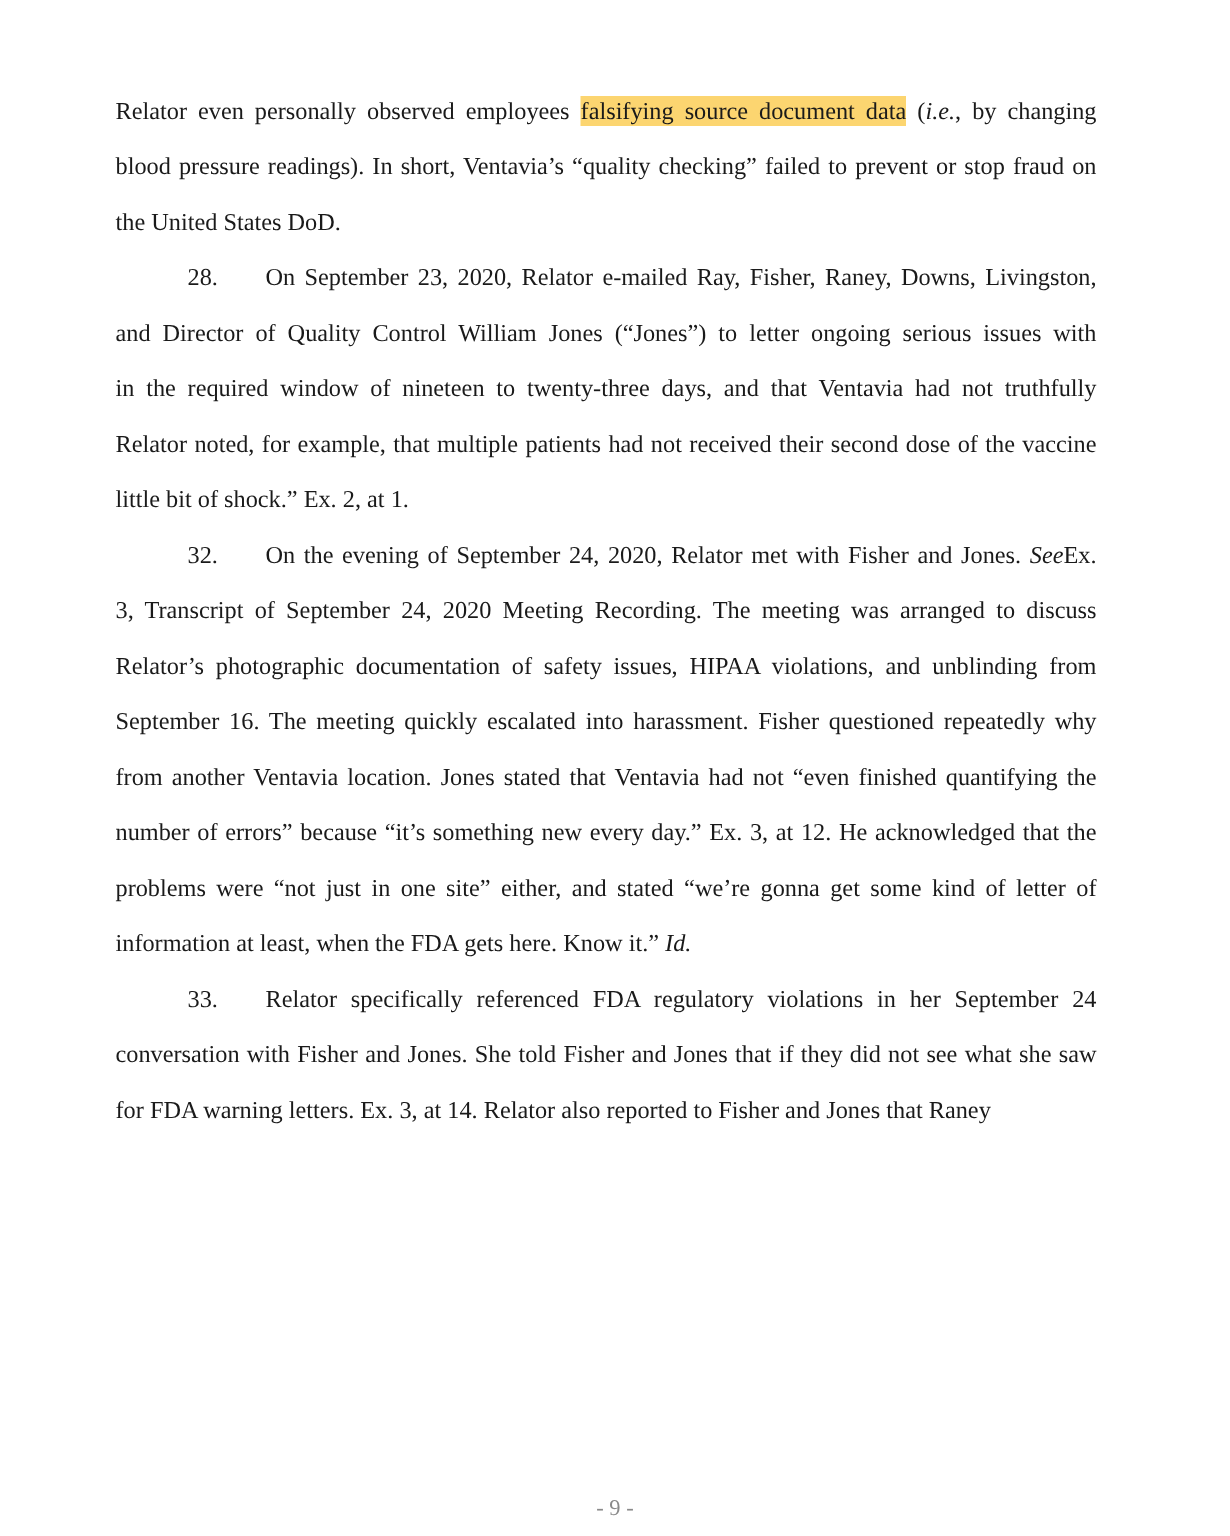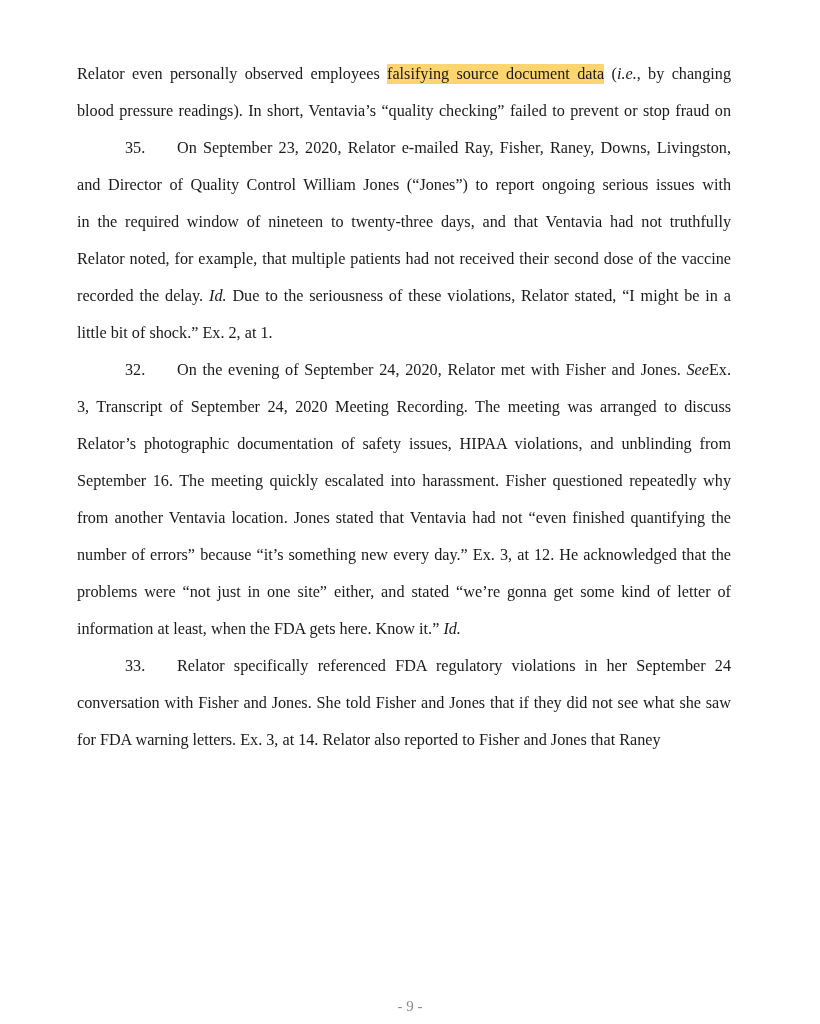--- a/index.html
+++ b/index.html
@@ -28,27 +28,27 @@
   }
 </style>
 </head>
 <body>
 
 <div class="page">
   <div class="body-text" id="body-text">
       <div class="para">
         <span class="line"><span>Relator even personally observed employees </span><span class="hl" style="background: rgb(252, 213, 112);">falsifying source document data</span><span> (</span><em>i.e.</em><span>, by changing</span></span>
         <span class="line"><span>blood pressure readings). In short, Ventavia’s “quality checking” failed to prevent or stop fraud on</span></span>
+        <span class="line last"><span>the United States DoD.</span></span>
       </div>
       <div class="para">
-        <span class="line"><span class="indent"></span><span class="num" style="width: 52px;">35.</span><span>On September 23, 2020, Relator e-mailed Ray, Fisher, Raney, Downs, Livingston,</span></span>
-        <span class="line"><span>and Director of Quality Control William Jones (“Jones”) to report ongoing serious issues with</span></span>
+        <span class="line"><span class="indent"></span><span class="num" style="width: 52px;">28.</span><span>On September 23, 2020, Relator e-mailed Ray, Fisher, Raney, Downs, Livingston,</span></span>
+        <span class="line"><span>and Director of Quality Control William Jones (“Jones”) to letter ongoing serious issues with</span></span>
         <span class="line"><span>in the required window of nineteen to twenty-three days, and that Ventavia had not truthfully</span></span>
         <span class="line"><span>Relator noted, for example, that multiple patients had not received their second dose of the vaccine</span></span>
-        <span class="line"><span>recorded the delay. </span><em>Id.</em><span> Due to the seriousness of these violations, Relator stated, “I might be in a</span></span>
         <span class="line last"><span>little bit of shock.” Ex. 2, at 1.</span></span>
       </div>
       <div class="para">
         <span class="line"><span class="indent"></span><span class="num" style="width: 52px;">32.</span><span>On the evening of September 24, 2020, Relator met with Fisher and Jones. </span><em>See</em><span>Ex.</span></span>
         <span class="line"><span>3, Transcript of September 24, 2020 Meeting Recording. The meeting was arranged to discuss</span></span>
         <span class="line"><span>Relator’s photographic documentation of safety issues, HIPAA violations, and unblinding from</span></span>
         <span class="line"><span>September 16. The meeting quickly escalated into harassment. Fisher questioned repeatedly why</span></span>
         <span class="line"><span>from another Ventavia location. Jones stated that Ventavia had not “even finished quantifying the</span></span>
         <span class="line"><span>number of errors” because “it’s something new every day.” Ex. 3, at 12. He acknowledged that the</span></span>
         <span class="line"><span>problems were “not just in one site” either, and stated “we’re gonna get some kind of letter of</span></span>

